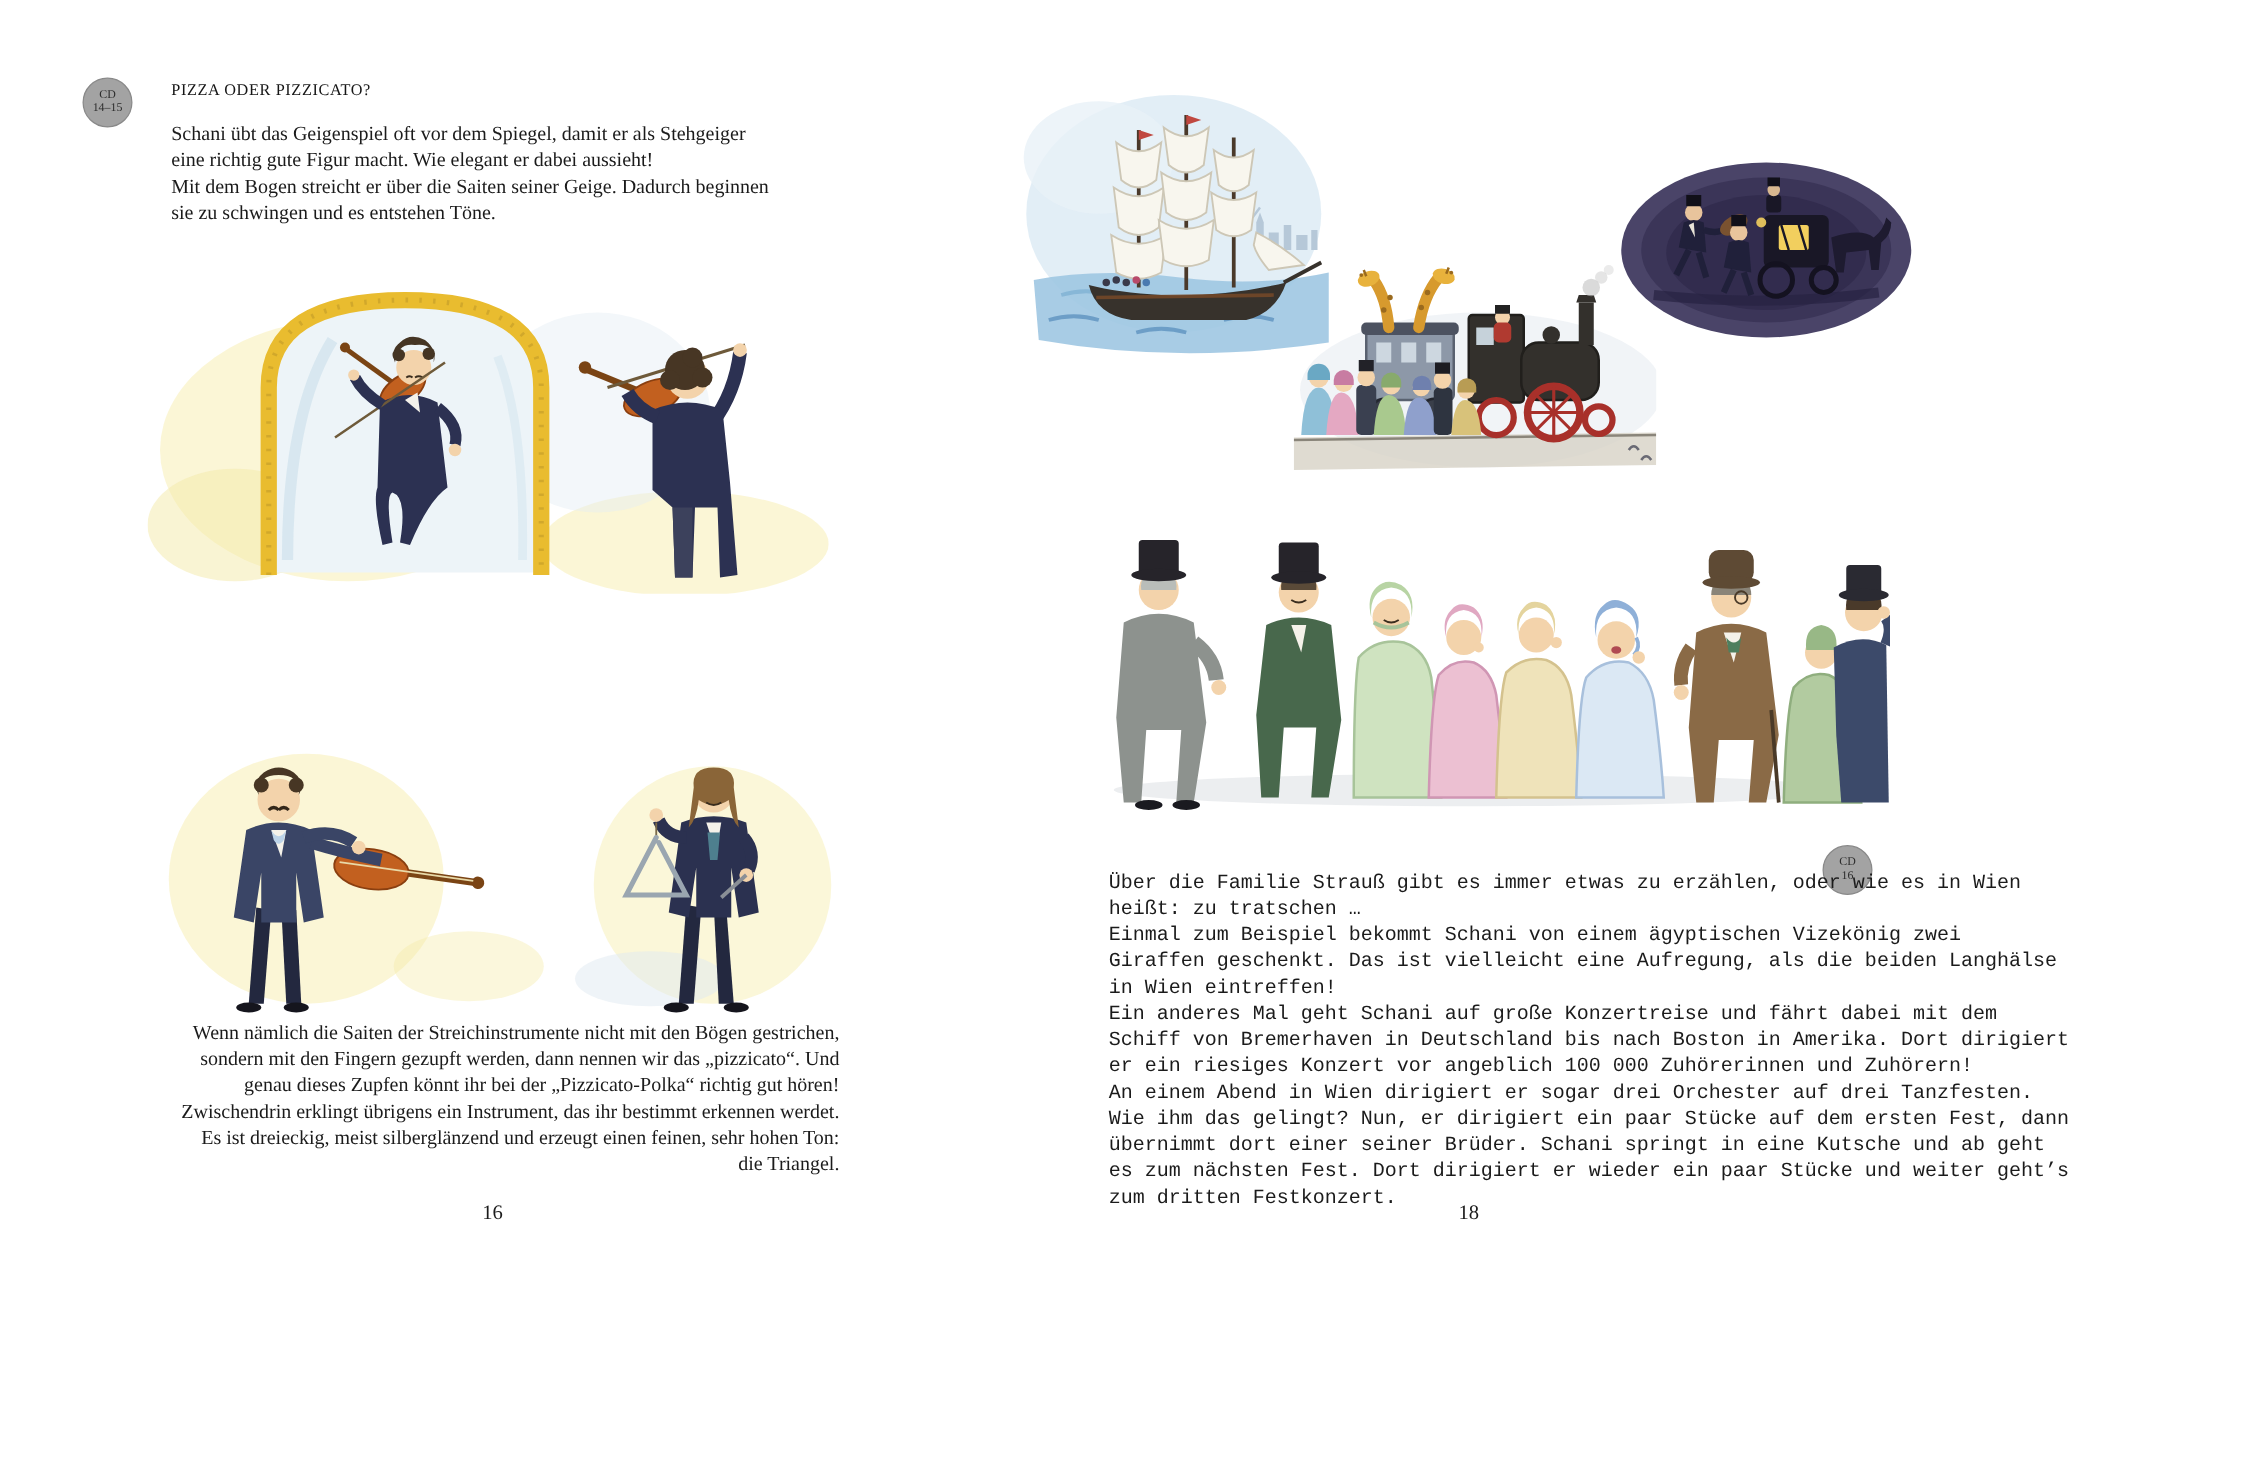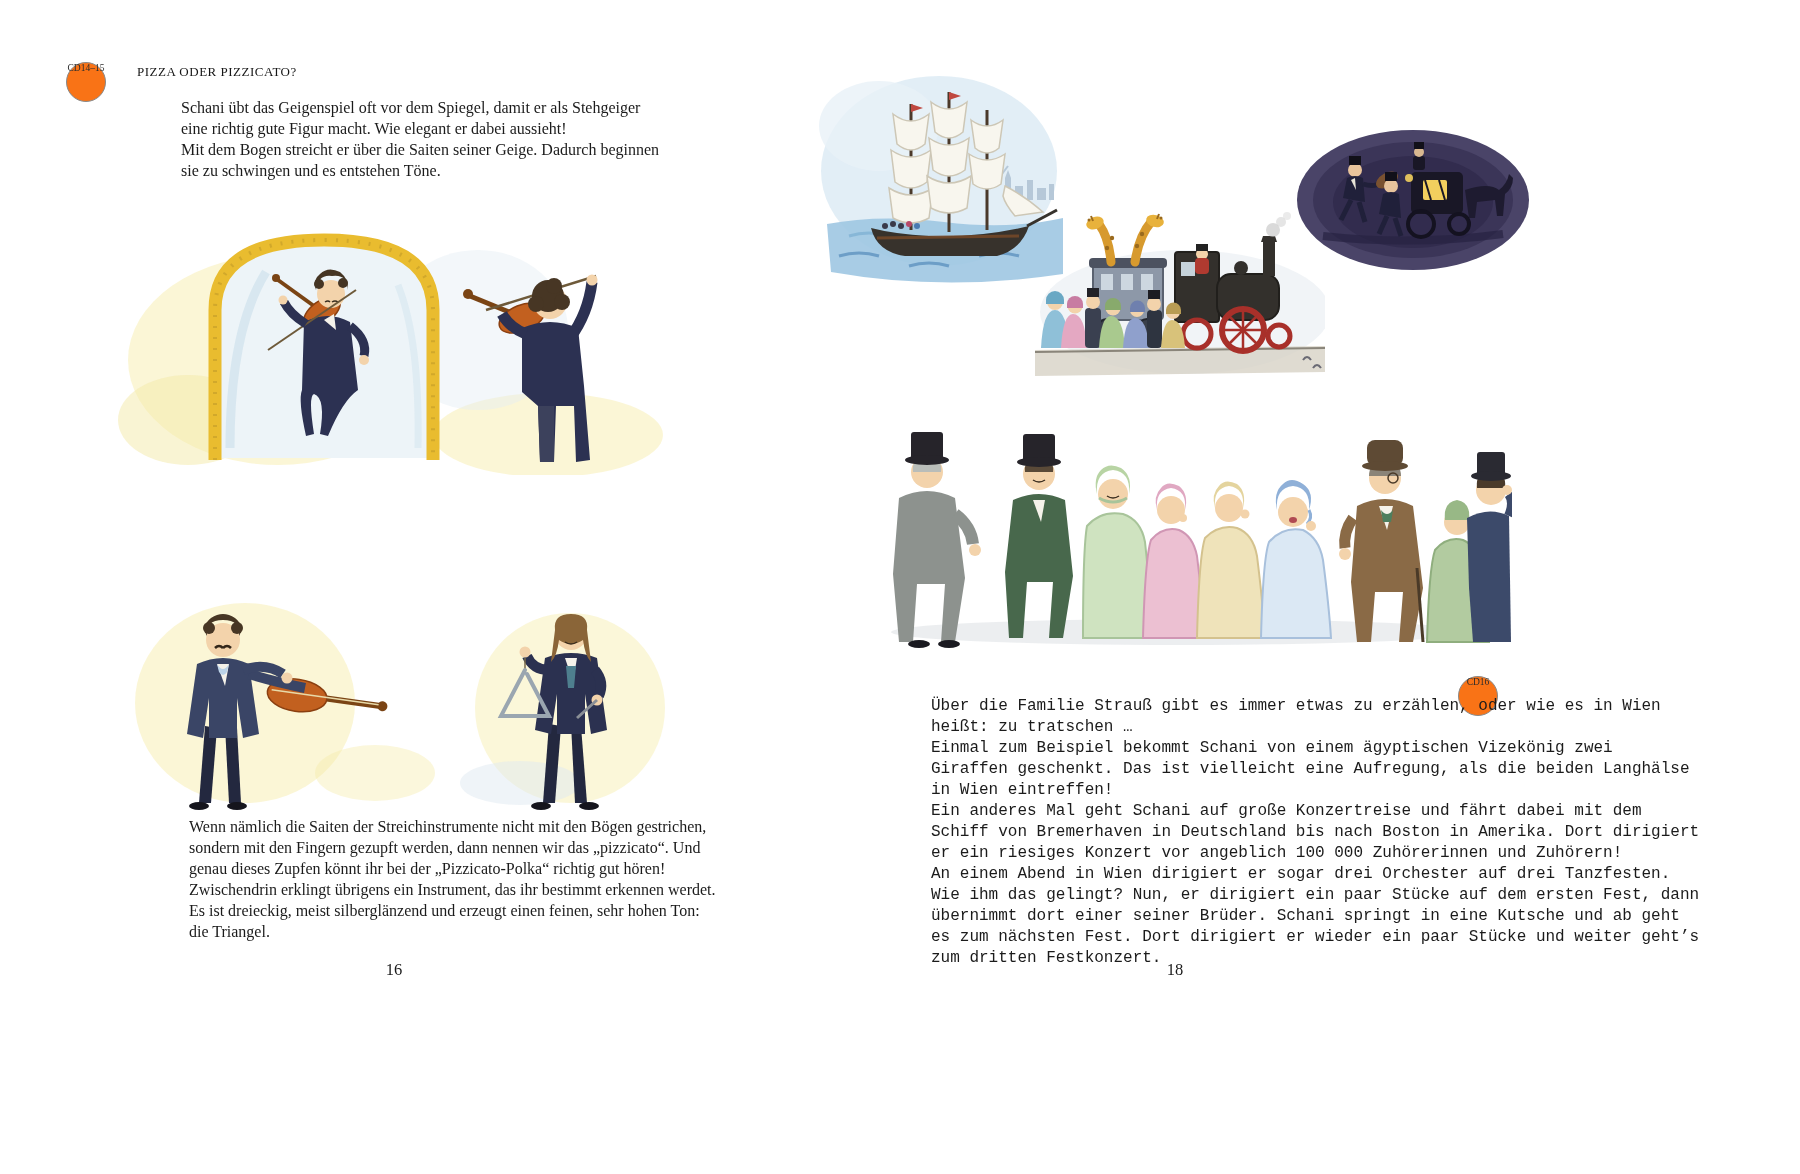--- a/index.html
+++ b/index.html
@@ -10,27 +10,27 @@
   }
   .page { position:absolute; top:0; width:900px; height:1174px; }
   .page-left  { left:0; }
   .page-right { left:900px; }
   .title {
     position:absolute; font-size:13px; font-weight:400;
     letter-spacing:0.5px; color:#161616;
   }
   .body-text {
     position:absolute; font-size:16px; line-height:21px;
-    white-space:pre; color:#1b1b1b;margin-left:44px;
+    white-space:pre; color:#1b1b1b;
   }
   .cd-badge {
     position:absolute; width:40px; height:40px; border:1px solid #898989;
-    border-radius:50%; display:flex; 
-    align-items:flex-start; justify-content:center;
-    font-size:9.5px; line-height:11px; color:#2c2c2c; background:#f97316;
+    border-radius:50%; display:flex; flex-direction:column;
+    align-items:center; justify-content:center;
+    font-size:9.5px; line-height:11px; color:#2c2c2c; background:#a3a3a3;
   }
   .pagenum {
     position:absolute; font-size:16.5px; width:40px; text-align:center;
     color:#1b1b1b;
   }
   .illo { position:absolute; }
 </style>
 </head>
 <body>
 
@@ -138,21 +138,21 @@
         <path d="M424 92 Q408 92 402 78" stroke="#2b3150" stroke-width="10" fill="none"></path>
         <circle cx="400" cy="74" r="5.5" fill="#f3d3ab"></circle>
         <line x1="400" y1="80" x2="400" y2="92" stroke="#7a6a4a" stroke-width="1.5"></line>
         <path d="M400 92 L376 138 L424 138 L402 96" fill="none" stroke="#9aa6b0" stroke-width="4" stroke-linecap="round"></path>
         <path d="M470 92 Q480 104 474 118" stroke="#2b3150" stroke-width="10" fill="none"></path>
         <circle cx="472" cy="122" r="5.5" fill="#f3d3ab"></circle>
         <line x1="472" y1="122" x2="452" y2="140" stroke="#8a8f96" stroke-width="3"></line>
       </g>
     </svg>
 
-    <p class="body-text" style="left:145px; top:816px;">Wenn nämlich die Saiten der Streichinstrumente nicht mit den Bögen gestrichen,
+    <p class="body-text" style="left:145px; top:816px;text-align:right;">Wenn nämlich die Saiten der Streichinstrumente nicht mit den Bögen gestrichen,
 sondern mit den Fingern gezupft werden, dann nennen wir das „pizzicato“. Und
 genau dieses Zupfen könnt ihr bei der „Pizzicato-Polka“ richtig gut hören!
 Zwischendrin erklingt übrigens ein Instrument, das ihr bestimmt erkennen werdet.
 Es ist dreieckig, meist silberglänzend und erzeugt einen feinen, sehr hohen Ton:
 die Triangel.</p>
 
     <div class="pagenum" style="left:374px; top:960px;">16</div>
   </section>
 
   <section class="page page-right">

